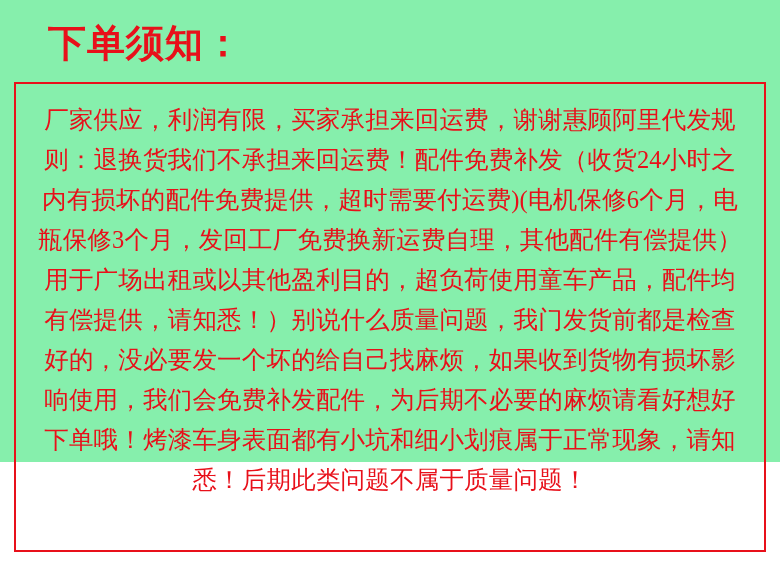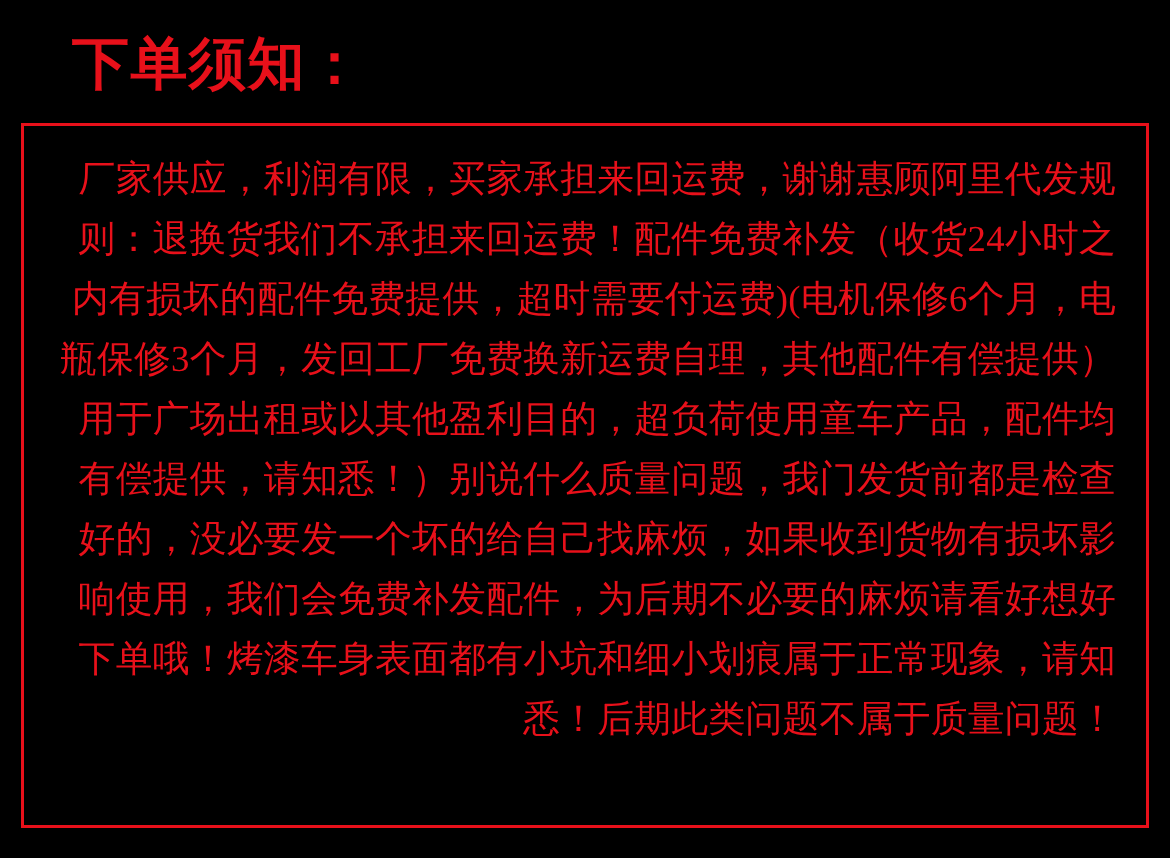--- a/index.html
+++ b/index.html
@@ -9,24 +9,24 @@
   body {
     width: 780px;
     height: 572px;
     background: #ffffff;
     font-family: "Liberation Sans", sans-serif;
     overflow: hidden;
   }
   .page {
     position: relative;
     width: 780px;
-    height: 572px;
+    height: 462px;
     box-sizing: border-box;
     padding: 22px 14px 0 14px;
-    background: #000000;
+    background: #86efac;
   }
   .notice-title {
     font-family: "Liberation Serif", serif;
     font-weight: bold;
     font-size: 38px;
     line-height: 1.15;
     color: #e8101a;
     letter-spacing: 1px;
     margin: 0 0 16px 34px;
     white-space: nowrap;
@@ -37,21 +37,21 @@
     padding: 16px 20px 14px 20px;
     height: 470px;
     overflow: hidden;
   }
   .notice-body {
     font-family: "Liberation Serif", serif;
     font-size: 24.5px;
     line-height: 40px;
     color: #e8101a;
     letter-spacing: 0.2px;
-    text-align: right;
+    text-align: center;
     margin: 0;
     word-break: break-all;
     white-space: pre-wrap;
   }
 </style>
 </head>
 <body>
 
 <div class="page">
   <h1 class="notice-title">下单须知：</h1>

